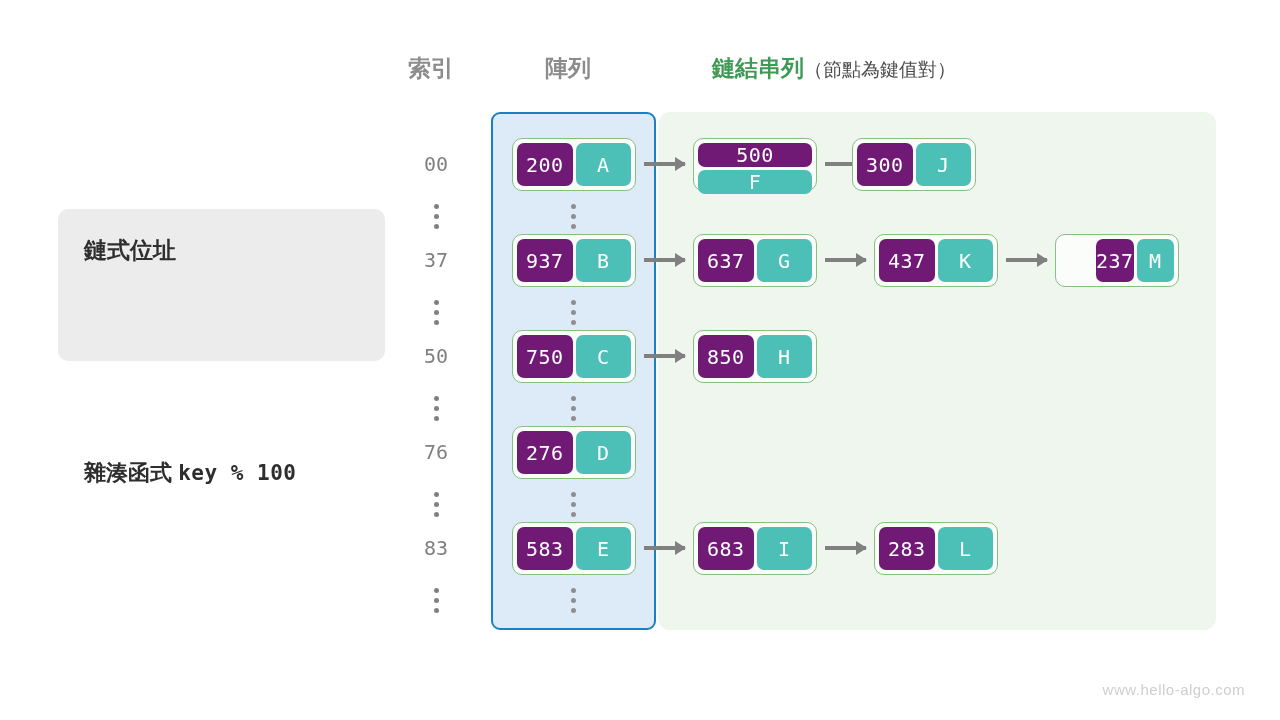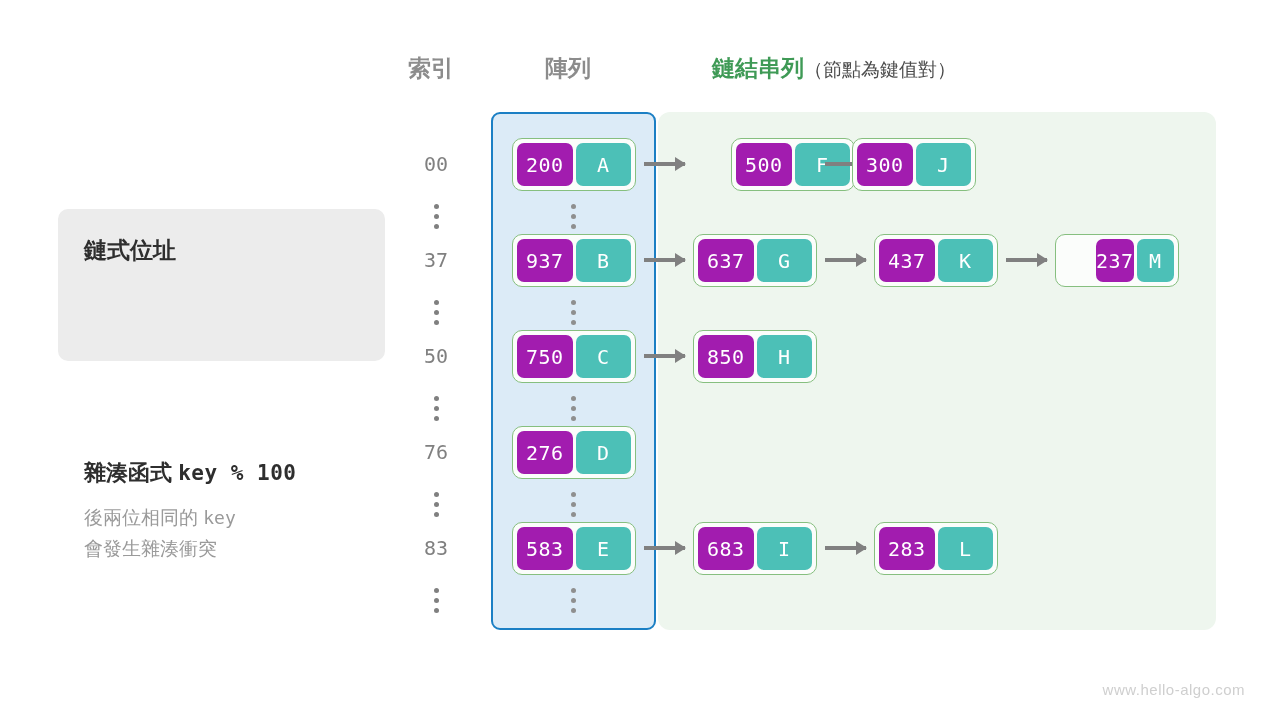--- a/index.html
+++ b/index.html
@@ -168,21 +168,21 @@
     flex: 1 1 0;
     border-radius: 7px;
     display: flex;
     align-items: center;
     justify-content: center;
     color: #ffffff;
     font-family: "DejaVu Sans Mono", "Liberation Mono", monospace;
     font-size: 20px;
     letter-spacing: 0.5px;
   }
-  .node .cell.key { background: #a21caf; }
+  .node .cell.key { background: #701a75; }
   .node .cell.val { background: #4cc0b7; }
 
   
   .arrow {
     position: absolute;
     height: 4px;
     background: #808080;
   }
   .arrow::after {
     content: "";
@@ -220,37 +220,30 @@
 
 <div id="info-card">
   <div class="card-title">鏈式位址</div>
 </div>
 
 <div id="hash-block">
   <div class="hash-title">
     <span>雜湊函式</span>
     <span class="mono">key % 100</span>
   </div>
-  <div class="hash-desc">
-    <div>
-      <span>後兩位相同的</span>
-      <span class="mono">key</span>
-    </div>
-    <div>會發生雜湊衝突</div>
-  </div>
 </div>
 
 <div id="rows">
     <div class="row-index" style="top: 138px;">00</div>
     <div class="node" style="left: 512px; top: 138px;">
       <div class="cell key">200</div>
       <div class="cell val">A</div>
     </div>
     <div class="arrow" style="left: 644px; top: 162px; width: 41px;"></div>
-    <div class="node" style="left: 731px; top: 138px;">
+    <div class="node" style="left: 693px; top: 138px; flex-direction: column;">
       <div class="cell key">500</div>
       <div class="cell val">F</div>
     </div>
     <div class="arrow" style="left: 825px; top: 162px; width: 41px;"></div>
     <div class="node" style="left: 852px; top: 138px;">
       <div class="cell key">300</div>
       <div class="cell val">J</div>
     </div>
     <div class="vdots " style="left: 430px; top: 204px;">
       <i></i>

